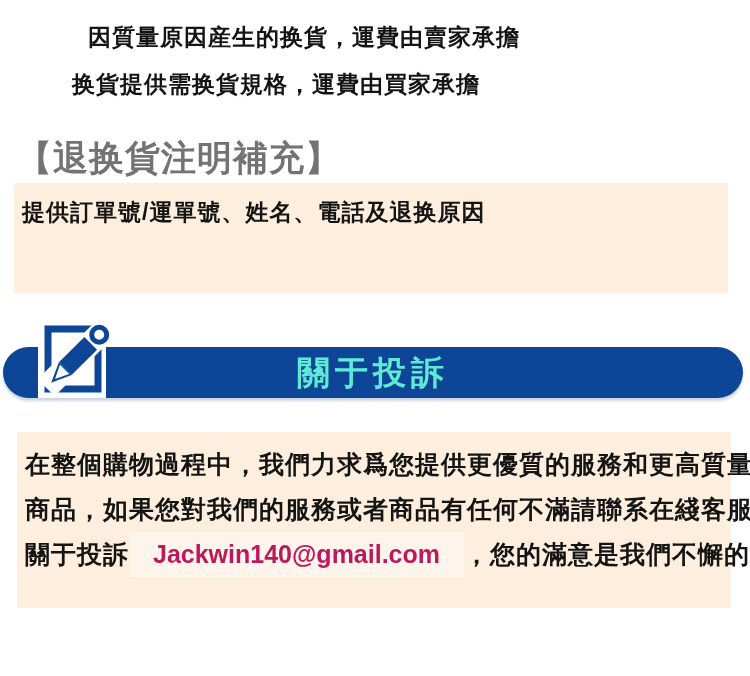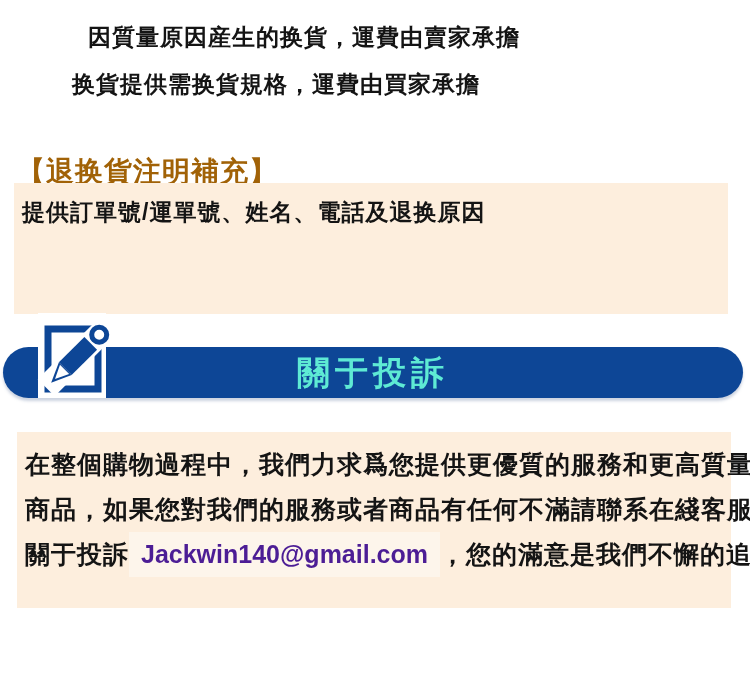--- a/index.html
+++ b/index.html
@@ -23,37 +23,37 @@
     color: #141414;
     letter-spacing: 1px;
     white-space: nowrap;
   }
   .policy-line.l1 { top: 22px; margin-left: 16px; }
   .policy-line.l2 { top: 69px; }
 
   .supplement-heading {
     position: absolute;
     left: 17px;
-    top: 153px;
-    font-size: 28px;
+    top: 135px;
+    font-size: 35px;
     font-weight: 700;
-    color: #a16207;
+    color: #737373;
     letter-spacing: 1px;
     white-space: nowrap;
   }
 
   .beige-box {
     position: absolute;
     background: #fdeedd;
   }
   .supplement-box {
     left: 14px;
     top: 183px;
     width: 714px;
-    height: 131px;
+    height: 110px;
     padding: 8px 0 0 8px;
     box-sizing: border-box;
   }
   .supplement-box .box-line {
     font-size: 23px;
     font-weight: 600;
     color: #141414;
     line-height: 42px;
     letter-spacing: 1px;
     white-space: nowrap;
@@ -104,25 +104,25 @@
     font-size: 25px;
     font-weight: 600;
     color: #141414;
     line-height: 45px;
     letter-spacing: 1px;
     white-space: nowrap;
   }
   .email-highlight {
     display: inline-block;
     background: #fdf5eb;
-    color: #4c1d95;
+    color: #be185d;
     font-weight: 700;
     font-size: 25px;
     letter-spacing: 0;
-    padding: 0 12px;
+    padding: 0 24px;
     vertical-align: baseline;
   }
 </style>
 </head>
 <body>
 
 <div class="page">
 
   <div class="policy-line l1">因質量原因産生的换貨，運費由賣家承擔</div>
   <div class="policy-line l2">换貨提供需换貨規格，運費由買家承擔</div>

